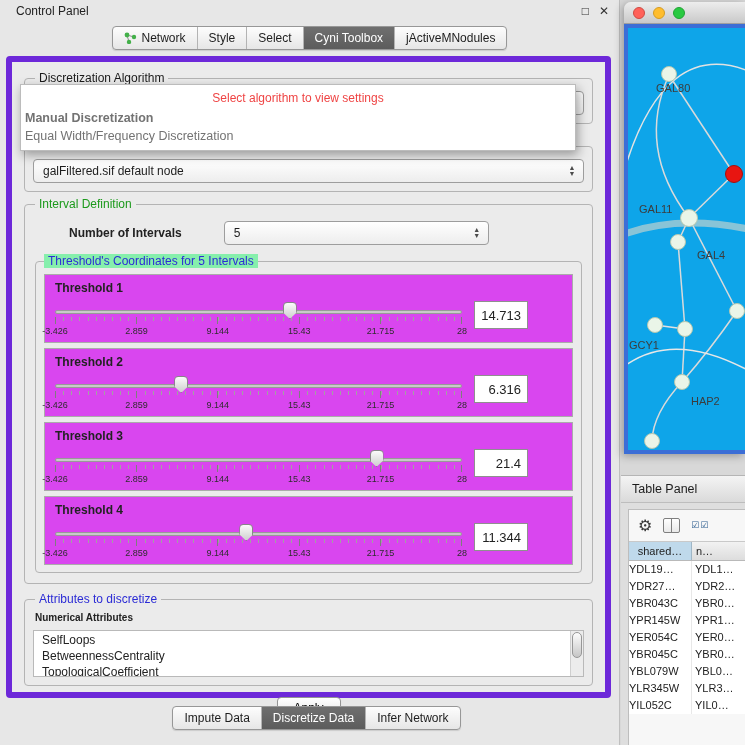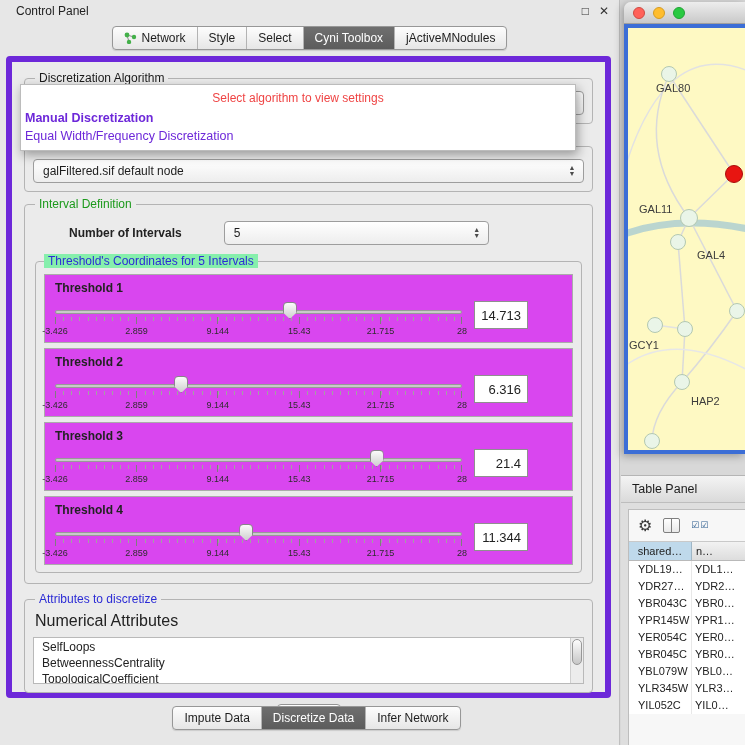--- a/index.html
+++ b/index.html
@@ -28,21 +28,21 @@
   .legend.blue { color:#2b2bd5; }
 
   .combo { position:relative; height:24px; border:1px solid #9d9d9d; border-radius:4px; background:linear-gradient(#ffffff,#ededed); display:flex; align-items:center; padding:0 24px 0 9px; font-size:12px; color:#1d1d1d; white-space:nowrap; overflow:hidden; }
   .combo .arrows { position:absolute; right:5px; top:0; bottom:0; width:12px; display:flex; flex-direction:column; align-items:center; justify-content:center; color:#4c4c4c; font-size:7px; line-height:6px; }
 
   .group.algo { margin-top:8px; }
   .group.tabledata { margin-top:22px; }
 
   .algo-popup { position:absolute; left:8px; top:22px; width:556px; background:#ffffff; border:1px solid #bcbcbc; box-shadow:2px 4px 10px rgba(0,0,0,.35); z-index:20; padding:3px 0 5px; }
   .popup-placeholder { text-align:center; color:#ef4444; font-size:12px; padding:3px 0 4px; }
-  .popup-item { font-size:12.5px; color:#6d28d9; padding:2px 0 2px 4px; }
+  .popup-item { font-size:12.5px; color:#737373; padding:2px 0 2px 4px; }
   .popup-item.bold { font-weight:bold; }
 
   .group.interval { margin-top:12px; padding-bottom:10px; }
   .noi-row { display:flex; align-items:center; gap:42px; padding:4px 0 12px 36px; }
   .noi-label { font-weight:bold; font-size:12px; }
   .noi-combo { width:265px; }
 
   .thresh-fieldset { position:relative; border:1px solid #b4b4b4; border-radius:4px; margin:4px 2px 0; padding:12px 6px 6px; }
   .thresh-fieldset > .legend { position:absolute; top:-8px; left:8px; background:#86efac; padding:0 4px; font-size:12px; }
 
@@ -53,60 +53,60 @@
   .slider { position:relative; flex:1; height:37px; margin-top:1px; }
   .track { position:absolute; left:0; right:0; top:8px; height:4px; background:#c9c9c9; border:1px solid #999; border-radius:2px; }
   .ticks-minor { position:absolute; left:0; right:0; top:15px; height:4px; background:repeating-linear-gradient(to right,#a2a2a2 0,#a2a2a2 1px,transparent 1px,transparent 2%); }
   .ticks-major { position:absolute; left:0; right:0; top:15px; height:7px; background:repeating-linear-gradient(to right,#7e7e7e 0,#7e7e7e 1px,transparent 1px,transparent 20%); border-right:1px solid #7e7e7e; }
   .thumb { position:absolute; top:0; width:14px; height:17px; margin-left:-7px; background:linear-gradient(#fbfbfb,#cfcfcf); border:1px solid #878787; border-radius:4px 4px 2px 2px; clip-path:polygon(0 0,100% 0,100% 60%,50% 100%,0 60%); }
   .scale { position:absolute; left:0; right:0; top:24px; height:11px; font-size:9px; color:#2d2d2d; }
   .scale span { position:absolute; transform:translateX(-50%); white-space:nowrap; }
   .t-value { width:54px; height:28px; border:1px solid #8f8f8f; background:#fff; font-size:13px; display:flex; align-items:center; justify-content:flex-end; padding:0 6px; }
 
   .group.attrs { margin-top:15px; padding-top:12px; }
-  .attr-sub { font-weight:normal; font-size:16px; margin:0 0 7px 2px; }
+  .attr-sub { font-weight:bold; font-size:10px; margin:0 0 7px 2px; }
   .attr-list { position:relative; background:#fff; border:1px solid #b9b9b9; height:47px; overflow:hidden; padding:2px 16px 0 8px; font-size:12px; }
   .attr-item { height:16px; line-height:15px; white-space:nowrap; }
   .attr-scrollbar { position:absolute; right:0; top:0; bottom:0; width:13px; background:#ececec; border-left:1px solid #cfcfcf; }
   .attr-scroll-thumb { margin:1px; height:26px; background:linear-gradient(#fdfdfd,#c6c6c6); border:1px solid #979797; border-radius:6px; }
 
   .apply-row { display:flex; justify-content:center; margin-top:11px; }
   .apply-btn { min-width:64px; height:22px; border:1px solid #949494; border-radius:4px; background:linear-gradient(#ffffff,#e1e1e1); font-size:12px; font-family:"Liberation Sans",sans-serif; padding:0 12px; box-shadow:0 1px 1px rgba(0,0,0,.1); }
 
   .bottom-tabs { position:absolute; bottom:15px; left:14px; right:0; display:flex; justify-content:center; }
 
   
   .net-window { position:absolute; left:624px; top:2px; width:121px; height:452px; border-radius:7px 0 0 0; overflow:hidden; box-shadow:-2px 2px 8px rgba(0,0,0,.3); }
   .net-titlebar { height:22px; background:linear-gradient(#ededed,#c9c9c9); border-bottom:1px solid #9f9f9f; display:flex; align-items:center; gap:8px; padding-left:9px; }
   .traffic { width:12px; height:12px; border-radius:50%; }
   .traffic.red { background:#ff6159; border:1px solid #ce4a42; }
   .traffic.yellow { background:#ffbd2e; border:1px solid #d49c24; }
   .traffic.green { background:#29c941; border:1px solid #22a334; }
   .net-frame { position:absolute; top:22px; left:0; right:0; bottom:0; background:#3c6ed6; padding:4px 0 4px 4px; }
-  .net-canvas { position:relative; width:100%; height:100%; background:#fef9c3; overflow:hidden; }
+  .net-canvas { position:relative; width:100%; height:100%; background:#0ea5e9; overflow:hidden; }
   .net-canvas svg { position:absolute; left:0; top:0; }
   .net-node { position:absolute; border-radius:50%; background:#eaf5e8; border:1px solid #b3c8b1; }
   .net-label { position:absolute; font-size:11px; color:#3c3c3c; white-space:nowrap; }
 
   
   .table-panel { position:absolute; left:621px; top:475px; width:124px; height:290px; background:#dedede; border-top:1px solid #b5b5b5; }
   .tp-header { height:27px; display:flex; align-items:center; padding-left:11px; font-size:12.5px; color:#1c1c1c; background:linear-gradient(#f4f4f4,#dadada); border-bottom:1px solid #bdbdbd; }
   .tp-body { position:absolute; top:33px; left:7px; right:0; bottom:0; background:#f7f7f7; border:1px solid #bdbdbd; border-right:none; }
   .tp-toolbar { height:31px; display:flex; align-items:center; gap:11px; padding:0 9px; }
   .gear { font-size:16px; color:#3a3a3a; line-height:1; }
   .col-icon { width:17px; height:15px; border:1px solid #7f7f7f; border-radius:2px; background:linear-gradient(#fff,#e9e9e9); position:relative; }
   .col-icon::after { content:""; position:absolute; left:7px; top:0; bottom:0; width:1px; background:#7f7f7f; }
   .check-icon { font-size:9px; color:#2c5d8f; letter-spacing:1px; line-height:1; }
   .tp-table { font-size:11px; }
   .tp-head { display:flex; height:20px; line-height:19px; border-top:1px solid #c9c9c9; border-bottom:1px solid #b9b9b9; }
   .tp-head .c1 { width:63px; background:#bfd9eb; border-right:1px solid #9fb6c6; text-align:center; overflow:hidden; white-space:nowrap; }
   .tp-head .c2 { flex:1; background:linear-gradient(#f2f2f2,#dddddd); text-align:left; padding-left:4px; overflow:hidden; white-space:nowrap; }
   .tp-rows { background:#fff; }
   .tp-row { display:flex; height:17px; line-height:17px; background:#fff; }
-  .tp-row .c1 { width:63px; padding-left:9px; border-right:1px solid #e8e8e8; overflow:hidden; white-space:nowrap; }
+  .tp-row .c1 { width:63px; padding-left:0; border-right:1px solid #e8e8e8; overflow:hidden; white-space:nowrap; }
   .tp-row .c2 { flex:1; padding-left:3px; overflow:hidden; white-space:nowrap; }
 
   .net-tab-icon { width:13px; height:12px; }
 </style>
 </head>
 <body>
 
 <div class="screen">
 
   <div class="control-panel">

